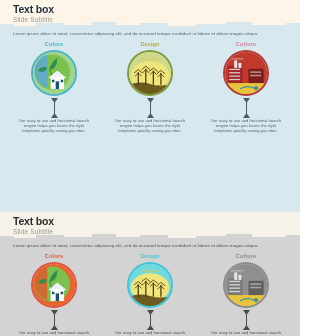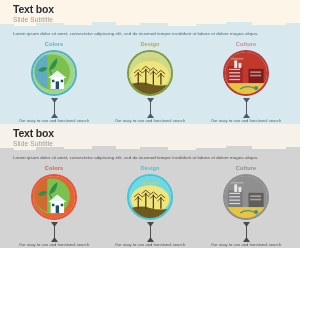--- a/index.html
+++ b/index.html
@@ -6,21 +6,21 @@
   html, body {
     width: 300px; height: 336px;
     font-family: "Liberation Sans", sans-serif;
     background: #ffffff;
     overflow: hidden;
   }
 
   .slide {
     position: relative;
     width: 300px;
-    height: 124px;
+    height: 212px;
     overflow: hidden;
   }
 
   
   .slide .bg-body { position: absolute; inset: 0; }
   .slide-1 .bg-body { background: #d7e9ef; }
   .slide-2 .bg-body { background: #d3d3d3; }
 
   .bg-header {
     position: absolute; left: 0; right: 0; top: 0;

